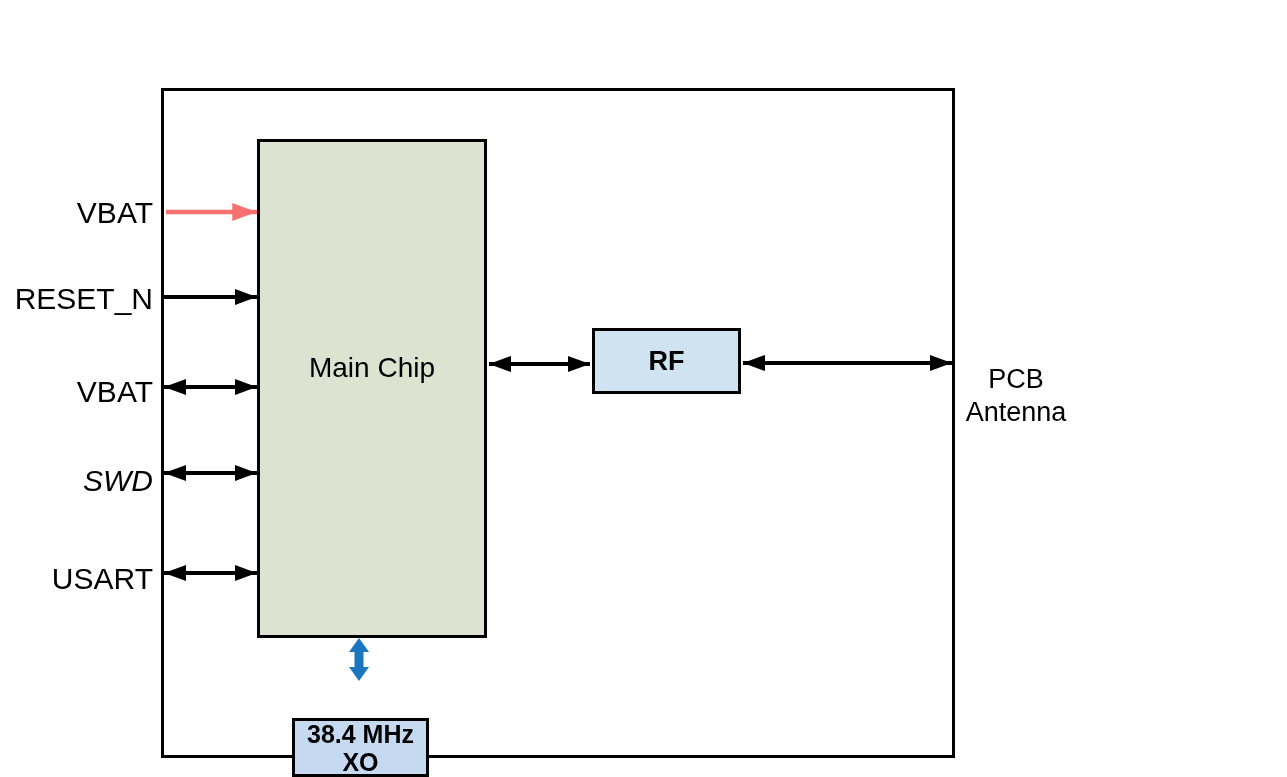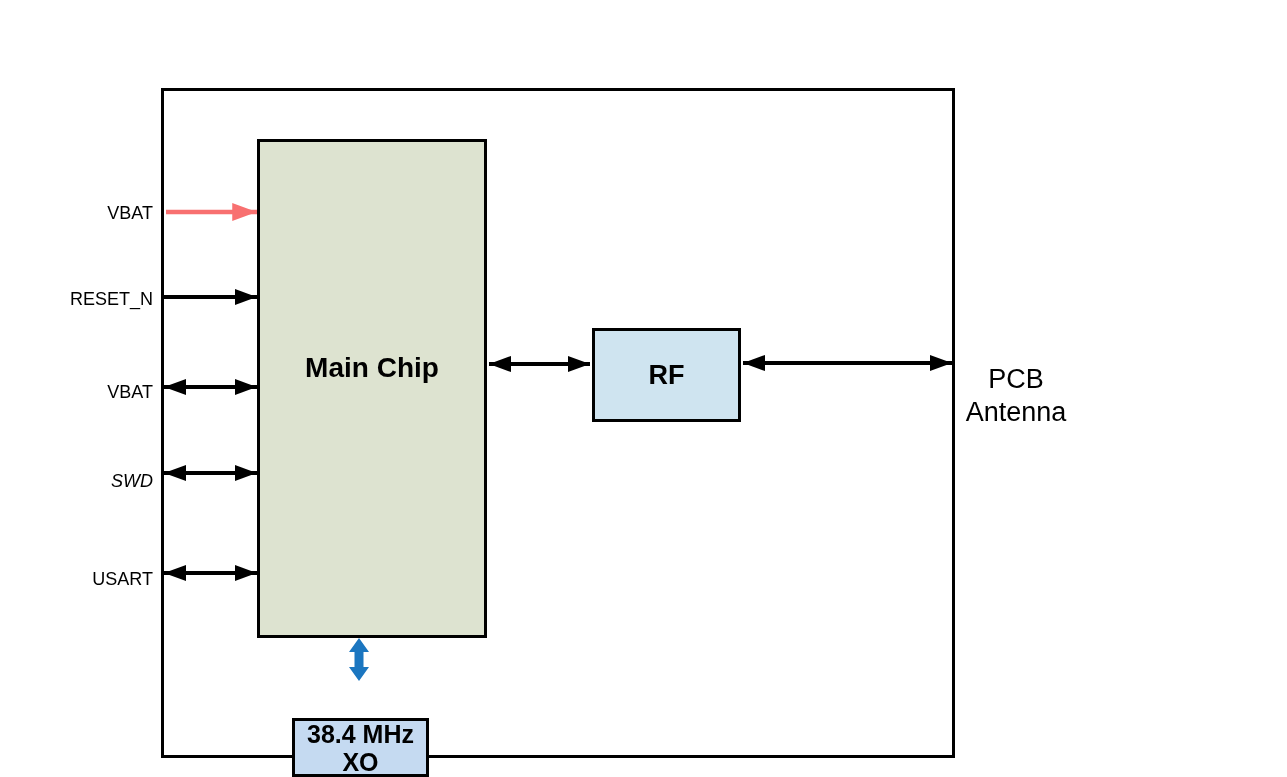--- a/index.html
+++ b/index.html
@@ -11,35 +11,35 @@
     position:absolute;left:161px;top:88px;width:794px;height:670px;
     border:3px solid #000;box-sizing:border-box;background:transparent;
   }
   .block{
     position:absolute;border:3px solid #000;box-sizing:border-box;
     font-weight:bold;text-align:center;
   }
   .main-chip{left:257px;top:139px;width:230px;height:499px;background:#dde3d0;}
   .main-chip .chip-label{
     position:absolute;left:0;right:0;top:208px;line-height:36px;
-    font-size:28px;font-weight:bold;text-align:center;
+    font-size:28px;font-weight:normal;text-align:center;
   }
   .rf-block{
-    left:592px;top:328px;width:149px;height:94px;background:#cfe4f0;
+    left:592px;top:328px;width:149px;height:66px;background:#cfe4f0;
     display:flex;flex-direction:column;align-items:center;justify-content:center;
     font-size:27px;line-height:34px;
   }
   .xo-block{
     left:292px;top:682px;width:137px;height:59px;background:#c5daf1;
     display:flex;flex-direction:column;align-items:center;justify-content:center;
     font-size:25px;line-height:28px;margin-top:36px;
   }
   .port-label{
     position:absolute;right:1134px;transform:translateY(-50%);
-    font-size:18px;white-space:nowrap;text-align:right;
+    font-size:30px;white-space:nowrap;text-align:right;
   }
   .port-vbat{top:213px;}
   .port-reset{top:299px;}
   .port-gpio{top:392px;}
   .port-swd{top:481px;font-style:italic;}
   .port-usart{top:579px;}
   .antenna-label{
     position:absolute;left:960px;top:330px;width:112px;
     font-size:27px;line-height:33px;text-align:center;margin-top:33px;
   }

